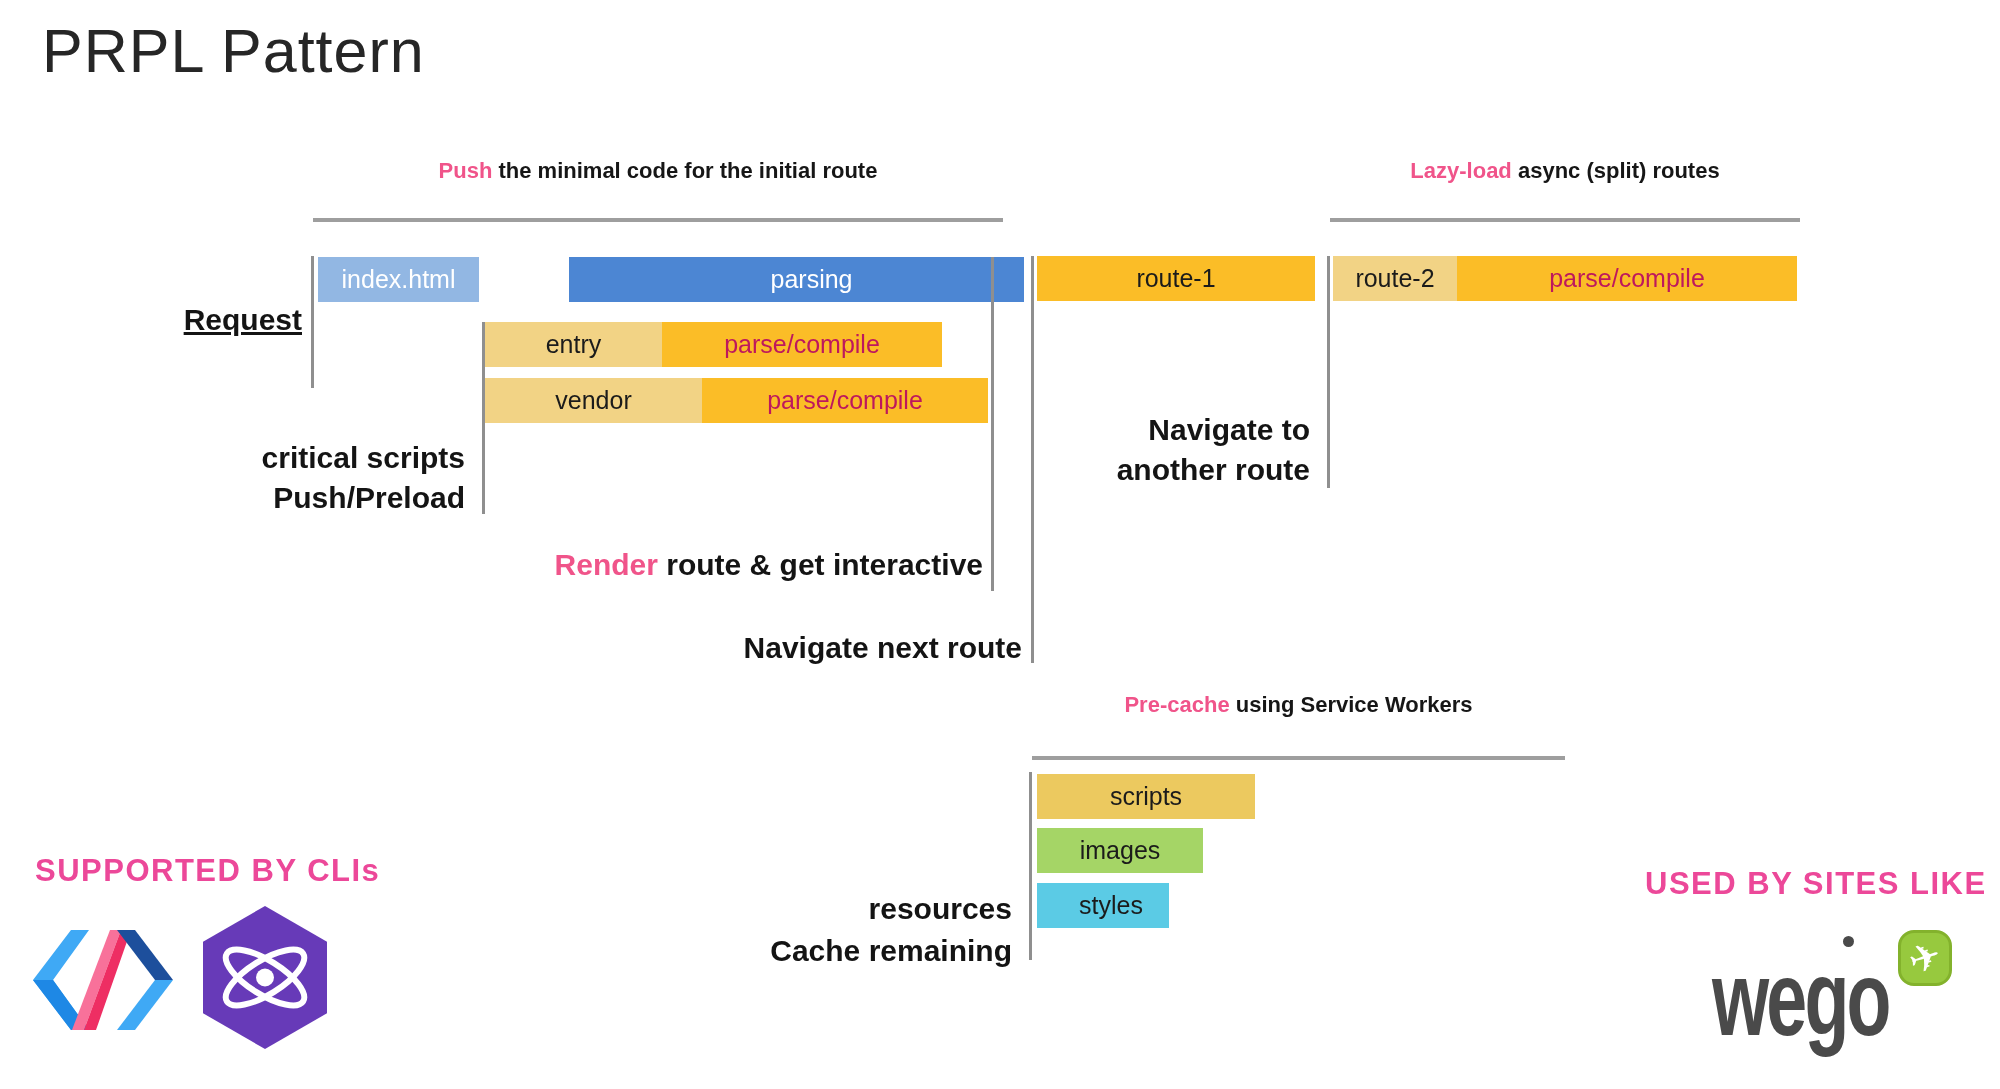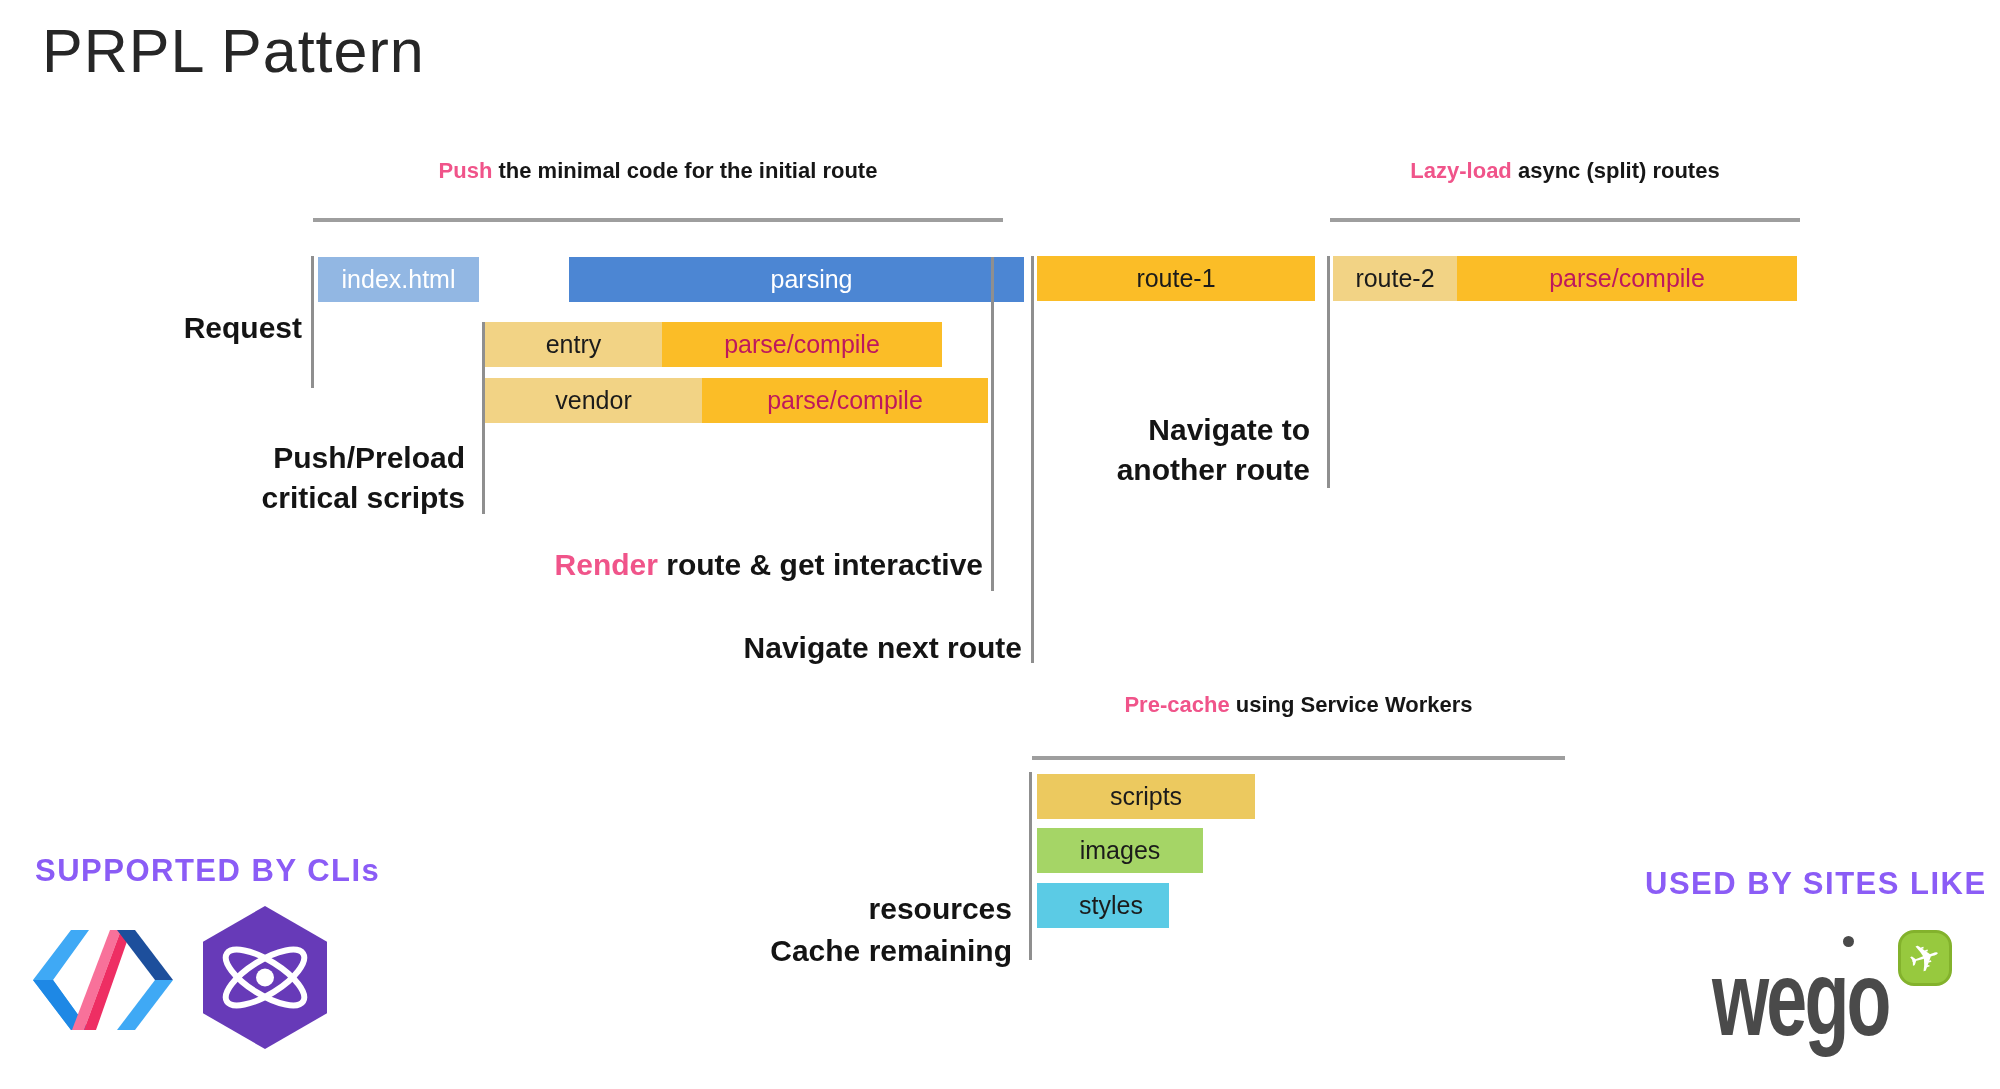--- a/index.html
+++ b/index.html
@@ -9,21 +9,21 @@
   .heading{position:absolute;font-weight:700;font-size:22px;color:#161616;text-align:center;white-space:nowrap;}
   .hl{color:#f0548a;}
   .hline{position:absolute;height:4px;background:#9e9e9e;}
   .vline{position:absolute;width:3px;background:#8f8f8f;}
   .bar{position:absolute;height:45px;display:flex;align-items:center;justify-content:center;
        font-size:25px;color:#1b1b1b;white-space:nowrap;}
   .bar.white{color:#ffffff;}
   .bar.brown{color:#be185d;}
   .lbl{position:absolute;font-weight:700;font-size:30px;color:#141414;line-height:40px;white-space:nowrap;}
   .right{text-align:right;}
-  .cap{position:absolute;font-weight:700;font-size:31px;color:#8b5cf6;letter-spacing:1.5px;white-space:nowrap;}
+  .cap{position:absolute;font-weight:700;font-size:31px;color:#ec4899;letter-spacing:1.5px;white-space:nowrap;}
   .logo{position:absolute;}
   .wego-text{position:absolute;left:1712px;top:946px;font-weight:700;font-size:105px;color:#4a4a4a;
              letter-spacing:-4px;line-height:105px;transform:scaleX(0.70);transform-origin:left top;}
   .wego-dot{position:absolute;left:1843px;top:936px;width:11px;height:11px;border-radius:50%;background:#4a4a4a;}
   .wego-badge{position:absolute;left:1898px;top:930px;width:54px;height:56px;background:#97c93e;
               border:3px solid #83b22c;border-radius:16px;box-sizing:border-box;
               display:flex;align-items:center;justify-content:center;}
   .wego-plane{color:#ffffff;font-size:38px;transform:rotate(-18deg);line-height:1;}
 </style>
 </head>
@@ -39,30 +39,30 @@
   <div class="hline" style="left:313px;top:218px;width:690px;"></div>
 
   <div class="heading" style="left:1330px;top:158px;width:470px;">
     <span class="hl">Lazy-load</span><span> async (split) routes</span>
   </div>
   <div class="hline" style="left:1330px;top:218px;width:470px;"></div>
 
   <div class="vline" style="left:311px;top:256px;height:132px;"></div>
   <div class="bar white" style="left:318px;top:257px;width:161px;background:#92b7e3;">index.html</div>
   <div class="bar white" style="left:569px;top:257px;width:425px;background:#4c86d3;padding-left:30px;">parsing</div>
-  <div class="lbl right" style="left:80px;top:308px;width:222px;">Request</div>
+  <div class="lbl right" style="left:80px;top:300px;width:222px;text-decoration:underline;">Request</div>
 
   <div class="bar" style="left:485px;top:322px;width:177px;background:#f2d385;">entry</div>
   <div class="bar brown" style="left:662px;top:322px;width:280px;background:#fbbd27;">parse/compile</div>
   <div class="bar" style="left:485px;top:378px;width:217px;background:#f2d385;">vendor</div>
   <div class="bar brown" style="left:702px;top:378px;width:286px;background:#fbbd27;">parse/compile</div>
   <div class="vline" style="left:482px;top:322px;height:192px;"></div>
   <div class="lbl right" style="left:165px;top:438px;width:300px;">
+    <div>critical scripts</div>
     <div>Push/Preload</div>
-    <div>critical scripts</div>
   </div>
 
   <div class="vline" style="left:991px;top:257px;height:334px;"></div>
   <div class="lbl right" style="left:490px;top:545px;width:493px;">
     <span class="hl">Render</span><span> route &amp; get interactive</span>
   </div>
   <div class="vline" style="left:1031px;top:256px;height:407px;"></div>
   <div class="lbl right" style="left:640px;top:628px;width:382px;">Navigate next route</div>
 
   <div class="bar" style="left:1037px;top:256px;width:278px;background:#fbbd27;">route-1</div>

